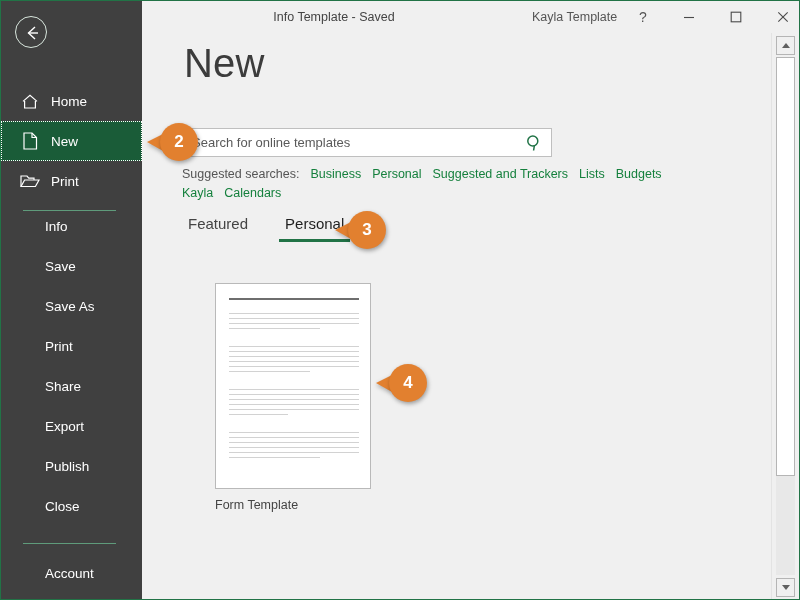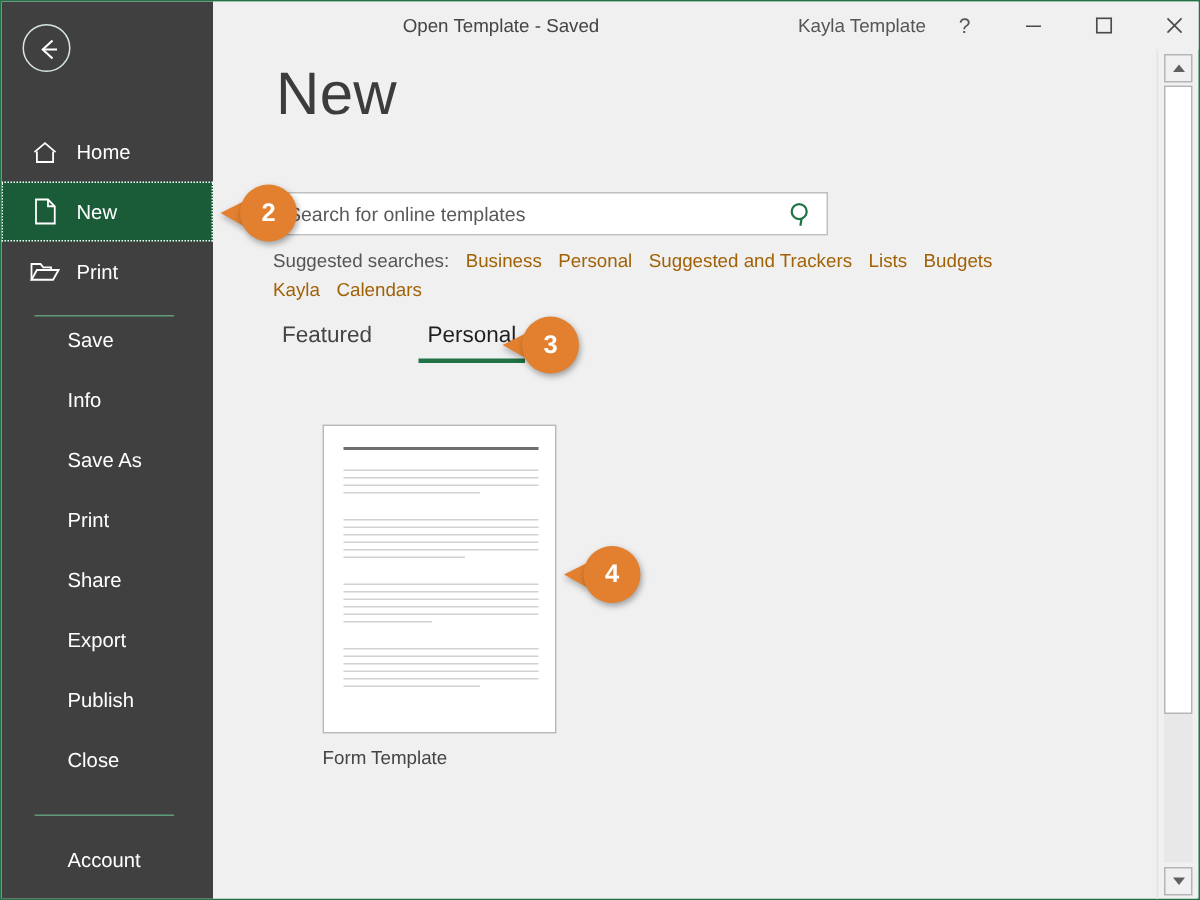--- a/index.html
+++ b/index.html
@@ -165,21 +165,21 @@
   #suggested {
     position: absolute;
     left: 40px; top: 132px;
     width: 500px;
     font-size: 12.5px;
     color: #555555;
     line-height: 19px;
   }
   #suggested .lbl { color: #555555; }
   #suggested a {
-    color: #a16207;
+    color: #15803d;
     text-decoration: none;
     margin-left: 11px;
     cursor: pointer;
   }
 
   
   #tabs {
     position: absolute;
     left: 40px; top: 182px;
     display: flex;
@@ -344,24 +344,24 @@
           </svg>
         </span>
         <span>Print</span>
       </div>
 
       <div class="nav-sep"></div>
     </div>
 
     <div class="nav-mid">
       <div class="nav-text">
+        <span>Info</span>
+      </div>
+      <div class="nav-text">
         <span>Save</span>
-      </div>
-      <div class="nav-text">
-        <span>Info</span>
       </div>
       <div class="nav-text">
         <span>Save As</span>
       </div>
       <div class="nav-text">
         <span>Print</span>
       </div>
       <div class="nav-text">
         <span>Share</span>
       </div>
@@ -378,21 +378,21 @@
 
     <div class="nav-bottom">
       <div class="nav-sep"></div>
       <div class="nav-text">
         <span>Account</span>
       </div>
     </div>
   </div>
 
   <div id="titlebar">
-    <div id="win-title">Open Template - Saved</div>
+    <div id="win-title">Info Template - Saved</div>
     <div id="acct-name">Kayla Template</div>
     <div id="help-btn">?</div>
 
     <div class="wbtn" id="btn-min">
       <svg width="12" height="12" viewBox="0 0 12 12">
           <line x1="1" y1="6.5" x2="11" y2="6.5" stroke="#4a4a4a" stroke-width="1.1"></line>
         </svg>
     </div>
     <div class="wbtn" id="btn-max">
       <svg width="12" height="12" viewBox="0 0 12 12">

